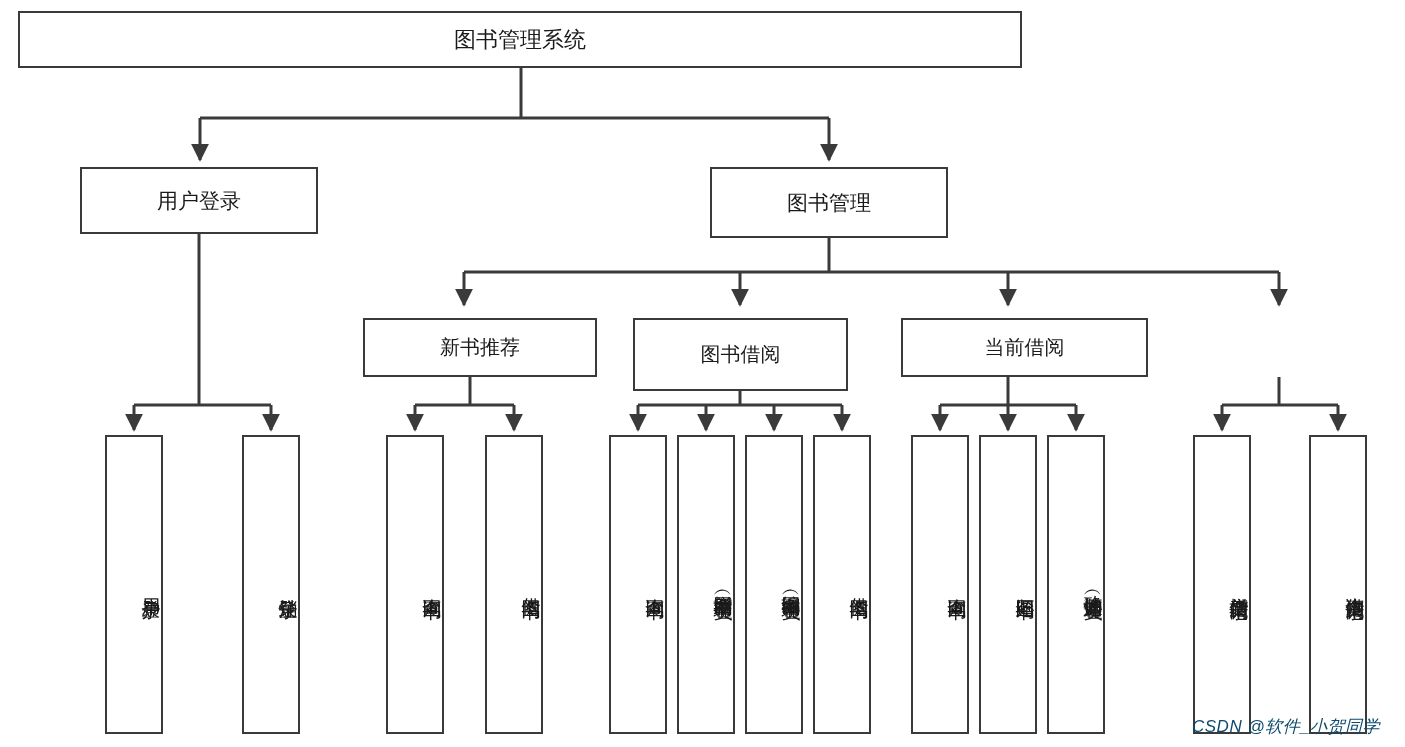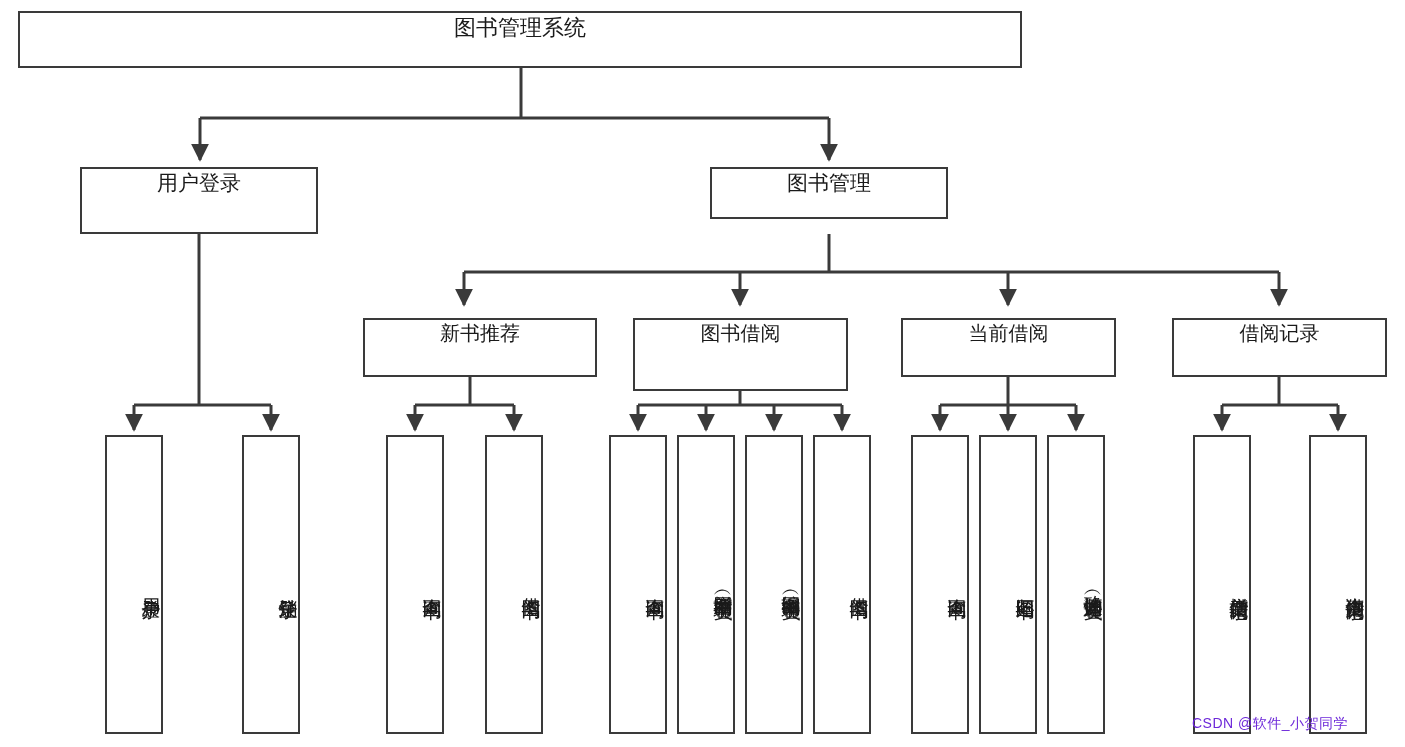--- a/index.html
+++ b/index.html
@@ -16,20 +16,21 @@
     height: 747px;
     background: #ffffff;
     overflow: hidden;
   }
   .node {
     position: absolute;
     box-sizing: border-box;
     border: 2px solid #3a3a3a;
     background: #ffffff;
     display: flex;
+    align-items: center;
     justify-content: center;
     color: #1a1a1a;
   }
   .node.level0 {
     font-size: 22px;
   }
   .node.level1 {
     font-size: 21px;
   }
   .node.level2 {
@@ -50,24 +51,25 @@
   .edge-layer {
     position: absolute;
     left: 0;
     top: 0;
     width: 1405px;
     height: 747px;
     pointer-events: none;
   }
   .watermark {
     position: absolute;
-    font-size: 14px;
-    color: #6d28d9;
+    font-size: 17px;
+    color: #0c4a6e;
     white-space: nowrap;
     letter-spacing: 0.5px;
+    font-style: italic;
   }
 </style>
 </head>
 <body>
 
 <div id="canvas">
 
   <svg class="edge-layer" viewBox="0 0 1405 747" width="1405" height="747">
     <defs>
       <marker id="arrow" viewBox="0 0 10 10" refX="9" refY="5" markerWidth="6" markerHeight="6" orient="auto-start-reverse">
@@ -119,35 +121,32 @@
     </g>
   </svg>
 
   <div class="node level0" style="left:18px; top:11px; width:1004px; height:57px;">
     <span>图书管理系统</span>
   </div>
 
   <div class="node level1" style="left:80px; top:167px; width:238px; height:67px;">
     <span>用户登录</span>
   </div>
-  <div class="node level1" style="left:710px; top:167px; width:238px; height:52px;">
+  <div class="node level1" style="left:710px; top:167px; width:238px; height:71px;">
     <span>图书管理</span>
   </div>
 
   <div class="node level2" style="left:363px; top:318px; width:234px; height:59px;">
     <span>新书推荐</span>
   </div>
   <div class="node level2" style="left:633px; top:318px; width:215px; height:73px;">
     <span>图书借阅</span>
   </div>
-  <div class="node level2" style="left:901px; top:318px; width:215px; height:59px;">
+  <div class="node level2" style="left:901px; top:318px; width:247px; height:59px;">
     <span>当前借阅</span>
-  </div>
-  <div class="node level2" style="left:1172px; top:318px; width:215px; height:59px;">
-    <span>借阅记录</span>
   </div>
 
   <div class="node leaf" style="left:105px; top:435px; width:58px; height:299px;">
     <span>用户登录</span>
   </div>
   <div class="node leaf" style="left:242px; top:435px; width:58px; height:299px;">
     <span>注销登录</span>
   </div>
 
   <div class="node leaf" style="left:386px; top:435px; width:58px; height:299px;">

